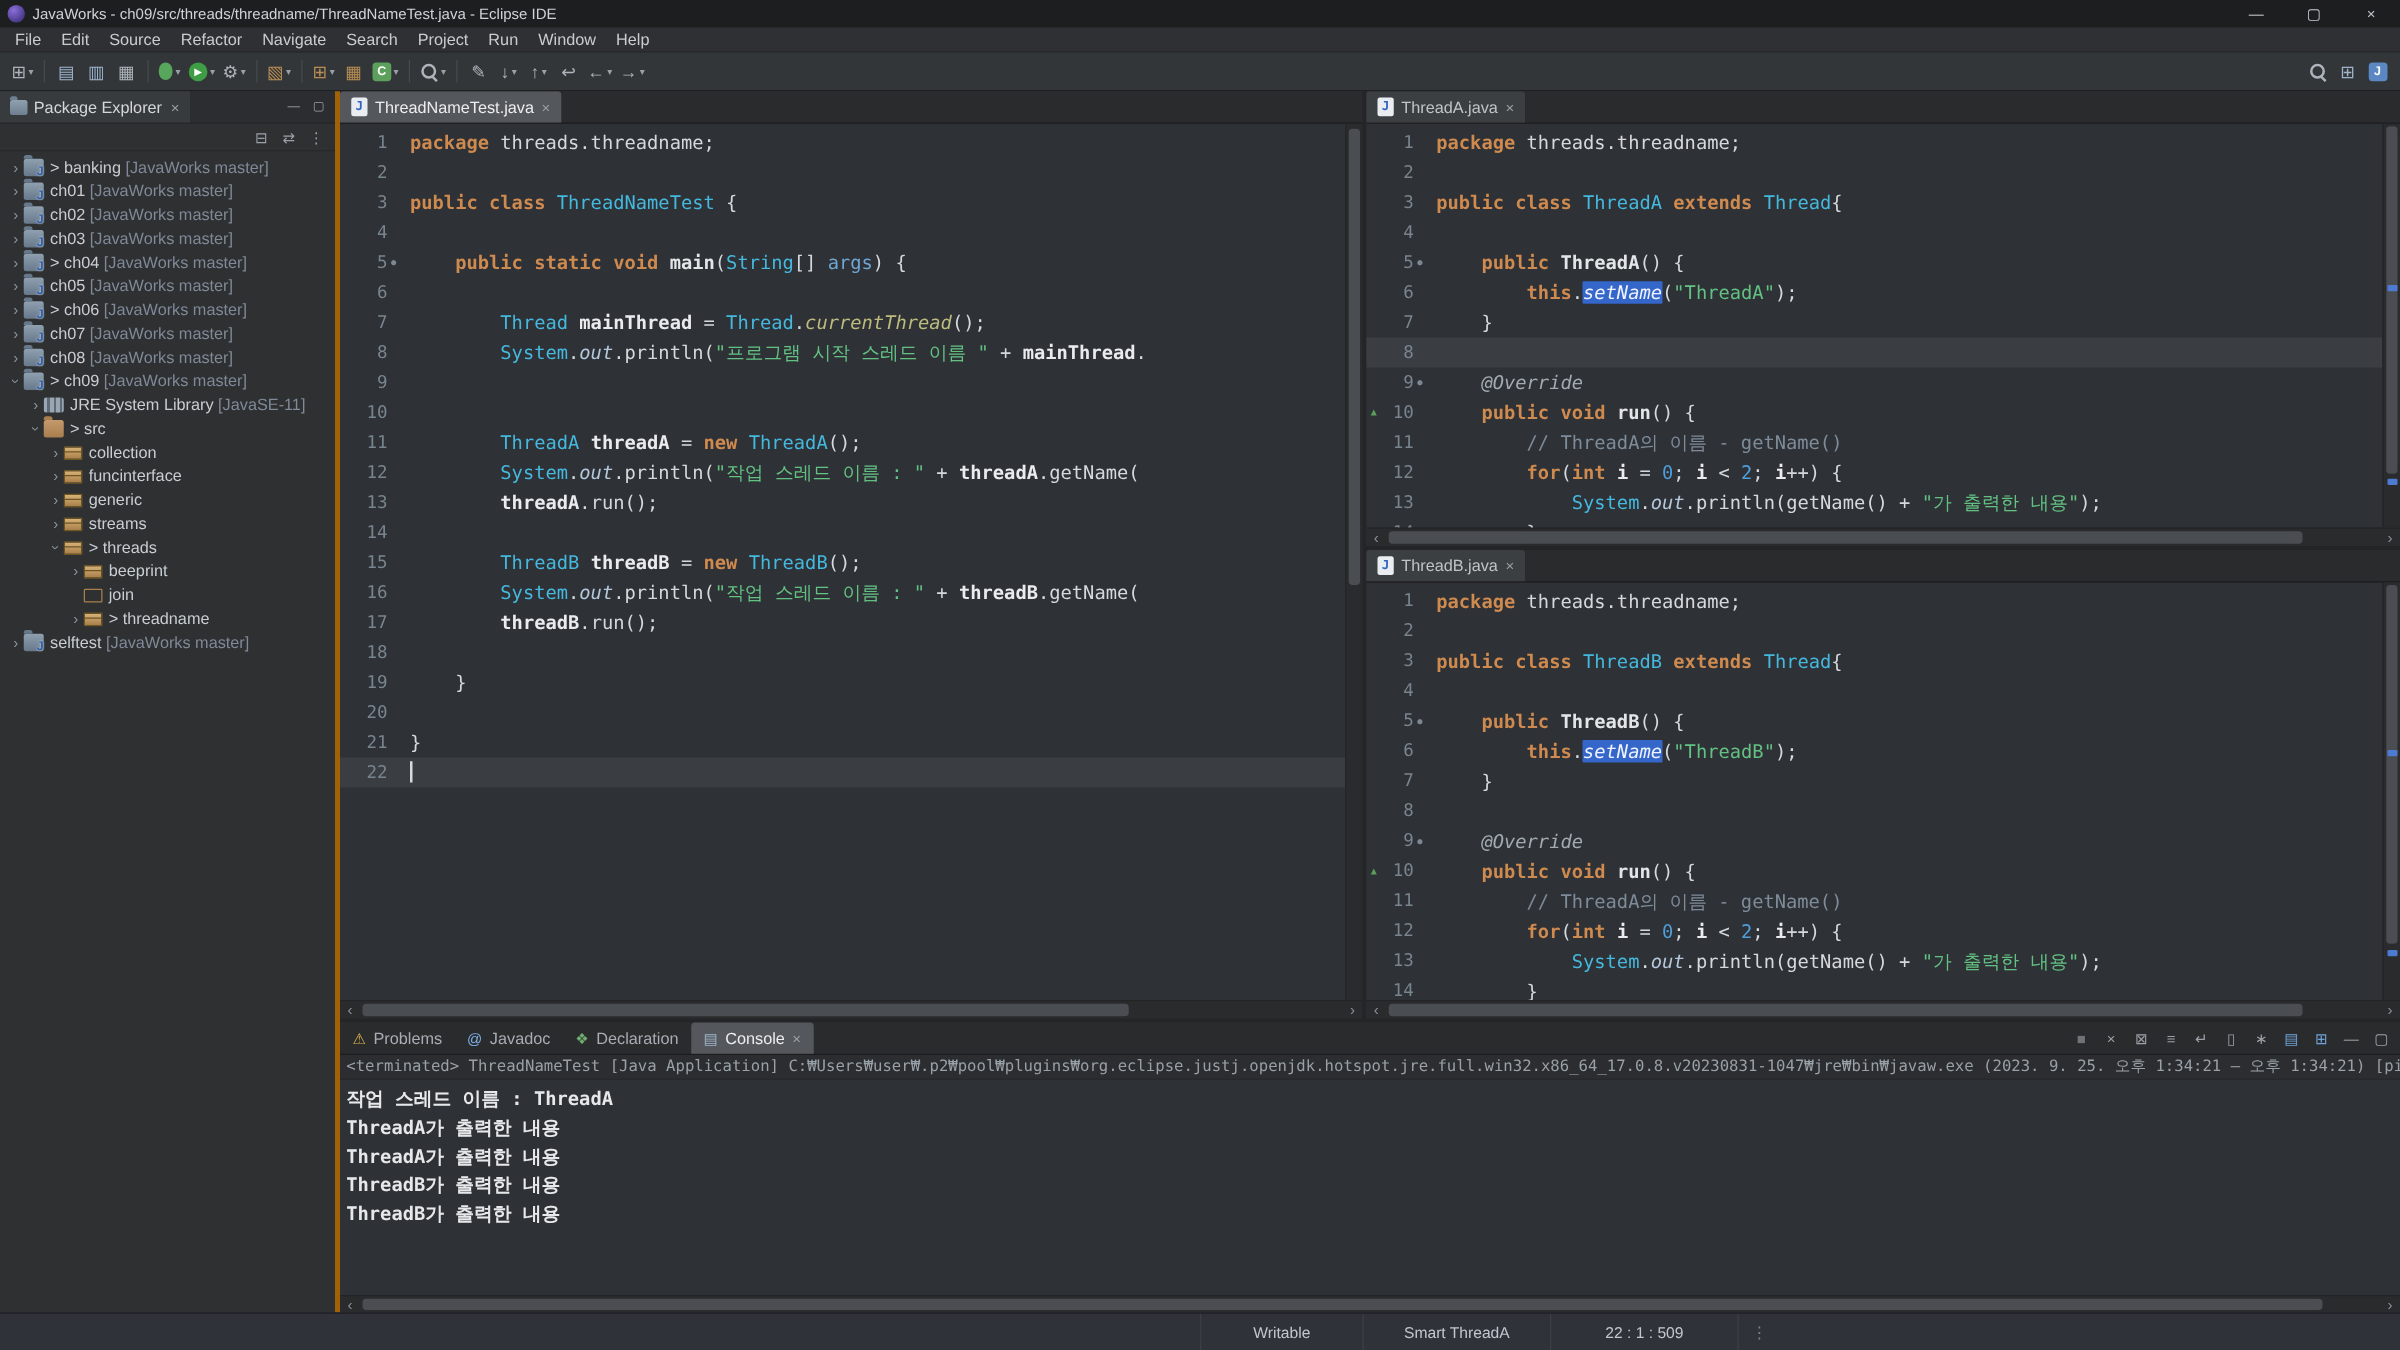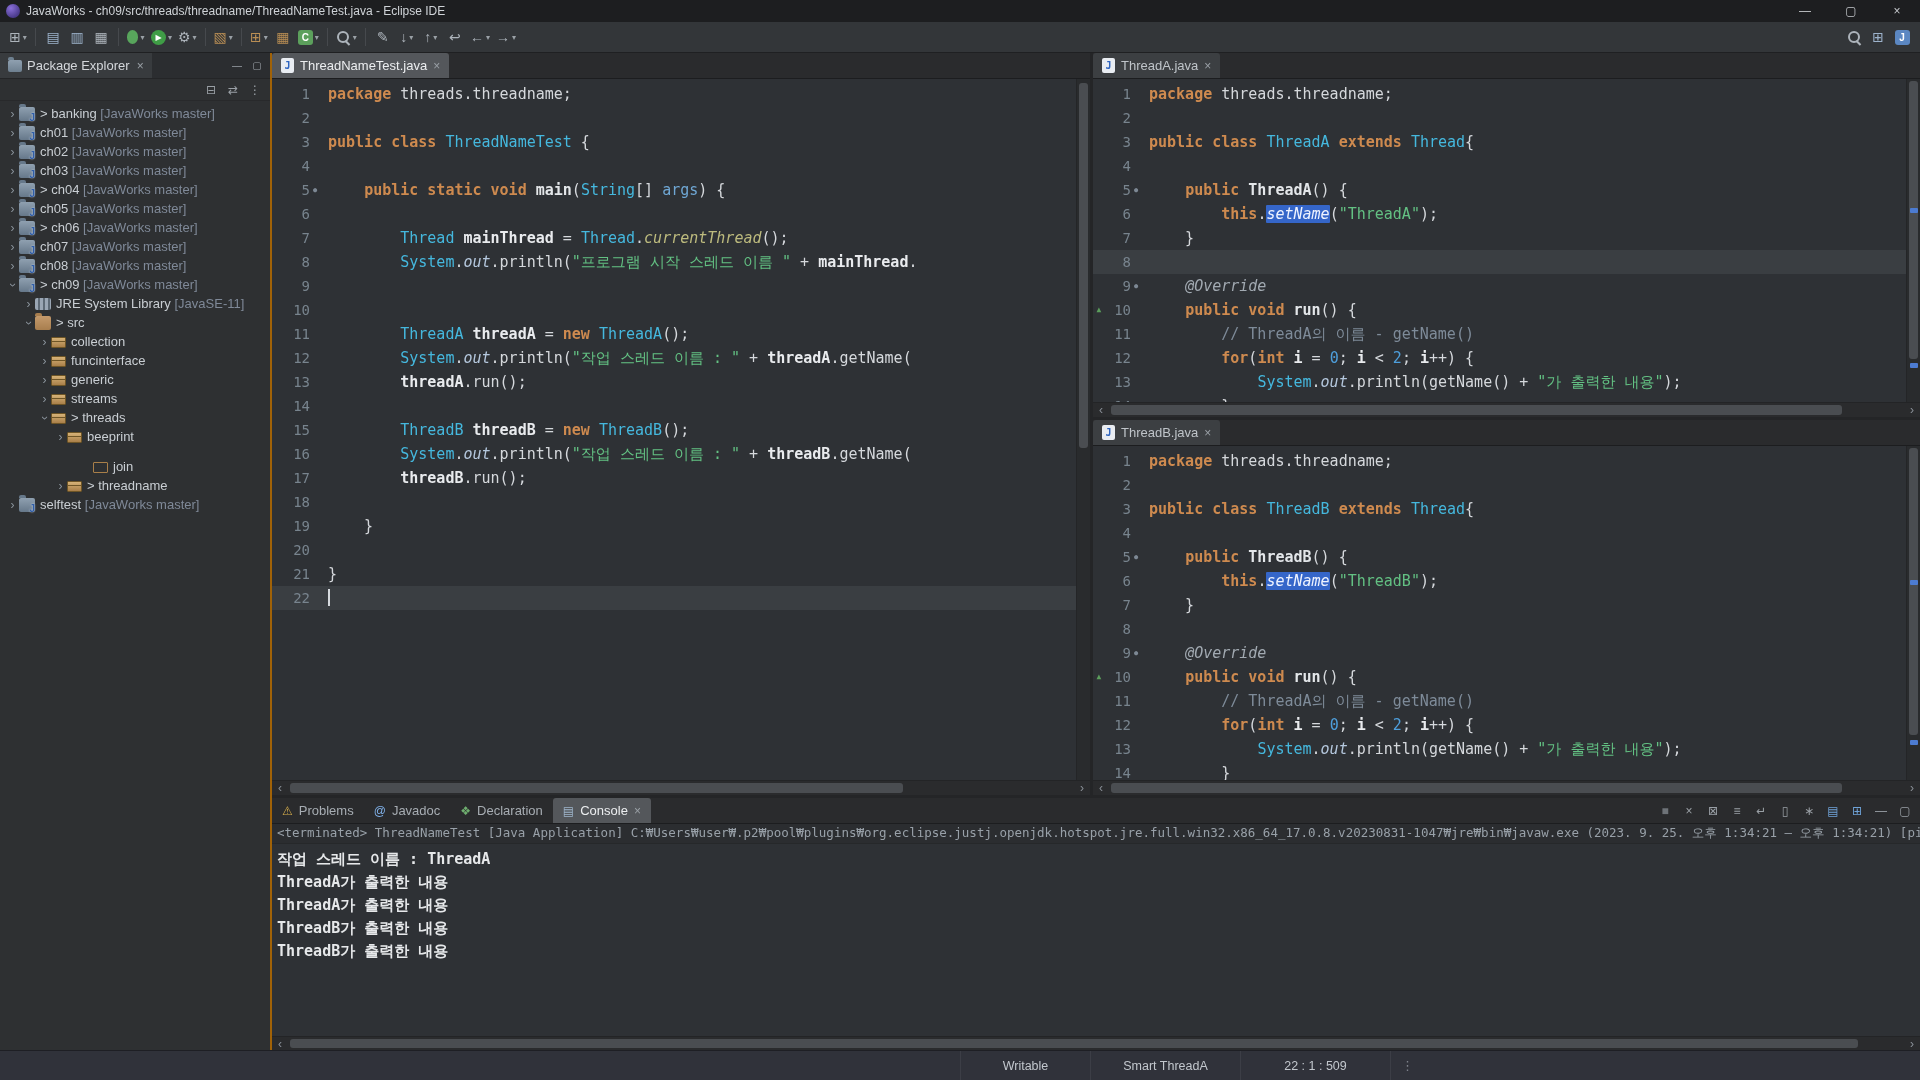--- a/index.html
+++ b/index.html
@@ -33,21 +33,21 @@
     background:repeating-linear-gradient(#58a55c 0 1px, transparent 1px 4px); z-index:-1; }
   .badge-icon { width:15px; height:15px; border-radius:3px; color:#fff; font-size:10px; font-weight:bold;
     display:flex; align-items:center; justify-content:center; }
   .mag-shape { position:relative; width:15px; height:15px; }
   .mag-shape::before { content:""; position:absolute; left:1px; top:1px; width:8px; height:8px; border:2px solid #adb4bb; border-radius:50%; }
   .mag-shape::after { content:""; position:absolute; left:10px; top:10px; width:6px; height:2px; background:#adb4bb;
     transform:rotate(45deg); transform-origin:0 0; }
 
   
   .main { flex:1; display:flex; min-height:0; }
-  .explorer { width:272px; background:#2e3032; border-right:2px solid #a16207; display:flex; flex-direction:column; flex:none; }
+  .explorer { width:272px; background:#2e3032; border-right:4px solid #a16207; display:flex; flex-direction:column; flex:none; }
   .workspace { flex:1; display:flex; flex-direction:column; min-width:0; }
   .editors-row { height:742px; display:flex; flex:none; min-width:0; }
   .splitter-v { width:3px; background:#242527; }
   .splitter-h { height:3px; background:#242527; }
   .right-col { flex:1; display:flex; flex-direction:column; min-width:0; }
 
   
   .view-header { height:26px; display:flex; align-items:center; background:#2b2d30; border-bottom:1px solid #242527; }
   .view-tab { height:100%; display:flex; align-items:center; gap:5px; padding:0 8px; background:#383b3e; color:#d4d7db; font-size:13px; }
   .pe-icon { width:14px; height:12px; background:linear-gradient(#8fa0b0,#6e8090); border-radius:2px; position:relative; }
@@ -162,20 +162,32 @@
   <div class="titlebar">
     <span class="app-icon"></span>
     <span class="title-text">JavaWorks - ch09/src/threads/threadname/ThreadNameTest.java - Eclipse IDE</span>
     <div class="win-controls">
         <div class="win-btn">—</div>
         <div class="win-btn">▢</div>
         <div class="win-btn close">×</div>
       </div>
   </div>
 
+  <div class="menubar">
+      <div class="menu-item">File</div>
+      <div class="menu-item">Edit</div>
+      <div class="menu-item">Source</div>
+      <div class="menu-item">Refactor</div>
+      <div class="menu-item">Navigate</div>
+      <div class="menu-item">Search</div>
+      <div class="menu-item">Project</div>
+      <div class="menu-item">Run</div>
+      <div class="menu-item">Window</div>
+      <div class="menu-item">Help</div>
+    </div>
 
   <div class="toolbar">
       <div class="tb-btn">
         <span class="tb-glyph" style="color: rgb(173, 180, 187);">⊞</span>
         <span class="tb-caret">▾</span>
       </div>
       <div class="tb-sep"></div>
       <div class="tb-btn">
         <span class="tb-glyph" style="color: rgb(157, 179, 204);">▤</span>
       </div>
@@ -369,21 +381,21 @@
           <div class="tree-row" style="padding-left: 38px;">
             <span class="chev expanded">›</span>
             <span class="ticon ticon-package"></span>
             <span class="tree-label">&gt; threads</span>
           </div>
           <div class="tree-row" style="padding-left: 54px;">
             <span class="chev collapsed">›</span>
             <span class="ticon ticon-package"></span>
             <span class="tree-label">beeprint</span>
           </div>
-          <div class="tree-row" style="padding-left: 80px; margin-top: 11px;">
+          <div class="tree-row" style="padding-left: 54px;">
             <span class="chev none"></span>
             <span class="ticon ticon-package-empty"></span>
             <span class="tree-label">join</span>
           </div>
           <div class="tree-row" style="padding-left: 54px;">
             <span class="chev collapsed">›</span>
             <span class="ticon ticon-package"></span>
             <span class="tree-label">&gt; threadname</span>
           </div>
           <div class="tree-row" style="padding-left: 6px;">

